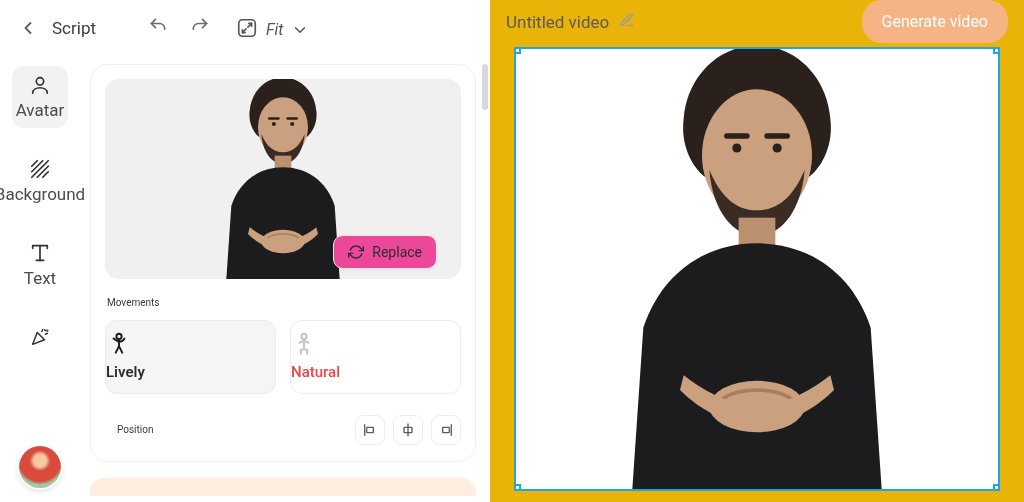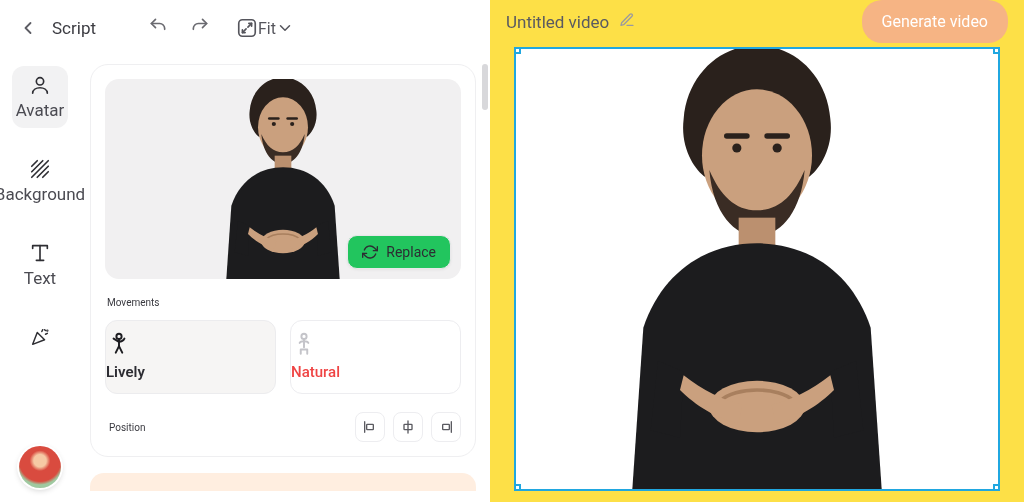--- a/index.html
+++ b/index.html
@@ -9,61 +9,61 @@
 
   
   .left-col { width: 490px; height: 100%; display: flex; flex-direction: column; background: #fff; }
 
   
   .topbar { height: 56px; display: flex; align-items: center; gap: 14px; padding: 0 18px; }
   .topbar .back { color: #5d5d64; display: flex; align-items: center; cursor: pointer; }
   .topbar .videos-label { font-size: 17px; color: #3c3c42; }
   .topbar .gap { width: 20px; }
   .topbar .undo, .topbar .redo { color: #6a6a70; cursor: pointer; padding: 4px; }
-  .topbar .fit-group { display: flex; align-items: center; color: #55555c; cursor: pointer; margin-left: 8px; }
+  .topbar .fit-group { display: flex; align-items: flex-end; gap: 8px; color: #55555c; cursor: pointer; margin-left: 8px; font-style: italic; }
   .topbar .fit-label { font-size: 16px; color: #55555c; }
 
   
   .left-body { flex: 1; display: flex; min-height: 0; }
 
   .rail { width: 80px; padding-top: 10px; display: flex; flex-direction: column; align-items: center; gap: 22px; }
   .rail-item { width: 56px; display: flex; flex-direction: column; align-items: center; gap: 4px; padding: 8px 0; border-radius: 12px; cursor: pointer; }
   .rail-item.active { background: #f2f2f3; }
   .rail-item .lbl { font-size: 17px; color: #4b4b52; }
   .rail-item svg, .rail-item .ico { color: #2e2e33; }
   .rail-spacer { flex: 1; }
   .rail-avatar-user { width: 42px; height: 42px; border-radius: 50%; background: radial-gradient(circle at 50% 35%, #f6c9a4 0 18%, #d94b3f 30% 60%, #9fc9a0 70%); box-shadow: 0 0 0 2px #fff, 0 2px 6px rgba(0,0,0,.2); margin-bottom: 14px; cursor: pointer; }
 
   .panel { flex: 1; padding: 8px 14px 0 10px; overflow: hidden; position: relative; }
   .card { background: #fff; border: 1px solid #efeff1; border-radius: 18px; padding: 14px; }
 
   
   .avatar-preview { position: relative; background: #f1f0f1; border-radius: 14px; height: 200px; overflow: hidden; display: flex; align-items: flex-end; justify-content: center; }
-  .replace-btn { position: absolute; right: 10px; bottom: 10px; background: #22c55e; border: 1px solid #e8e8ea; border-radius: 10px; padding: 8px 14px; display: flex; align-items: center; gap: 8px; font-size: 14px; color: #2d2d33; cursor: pointer; box-shadow: 0 1px 3px rgba(0,0,0,.06); }
+  .replace-btn { position: absolute; right: 24px; bottom: 10px; background: #ec4899; border: 1px solid #e8e8ea; border-radius: 10px; padding: 8px 14px; display: flex; align-items: center; gap: 8px; font-size: 14px; color: #2d2d33; cursor: pointer; box-shadow: 0 1px 3px rgba(0,0,0,.06); }
 
   .section-label { font-size: 10px; color: #3a3a40; margin: 18px 2px 12px; }
 
   .movements { display: flex; gap: 14px; }
   .move-opt { flex: 1; border: 1px solid #ededf0; border-radius: 12px; padding: 10px 0 12px; display: flex; flex-direction: column; align-items: flex-start; gap: 6px; cursor: pointer; }
   .move-opt.active { background: #f6f5f4; border-color: #ececee; }
   .move-opt .t { font-size: 15px; font-weight: 600; color: #2c2c32; }
   .move-opt.inactive .t { color: #ef4444; font-weight: 500; }
   .move-opt.inactive svg { color: #c4c4c9; }
 
   .position-row { display: flex; align-items: center; justify-content: space-between; margin-top: 18px; }
   .pos-btns { display: flex; gap: 8px; }
   .pos-btn { width: 30px; height: 30px; border: 1px solid #ededf0; border-radius: 8px; display: flex; align-items: center; justify-content: center; cursor: pointer; color: #5a5a60; background:#fff; }
 
   .next-card-peek { margin-top: 16px; height: 18px; border-radius: 14px 14px 0 0; background: #ffeee0; }
 
   
   .panel-scroll { position: absolute; right: 2px; top: 8px; width: 6px; height: 46px; background: #d8d8db; border-radius: 3px; }
 
   
-  .right { flex: 1; background: #fde047; display: flex; flex-direction: column; }
+  .right { flex: 1; background: #eab308; display: flex; flex-direction: column; }
   .rtop { height: 56px; display: flex; align-items: center; padding: 0 16px; gap: 10px; }
   .title { font-size: 17px; color: #5a5a61; }
   .edit-ic { color: #9a9aa0; cursor: pointer; }
   .rtop-spacer { flex: 1; }
   .gen-btn { background: #f6b484; color: #fff; font-size: 16px; border: none; border-radius: 20px; padding: 12px 20px; cursor: pointer; }
 
   .canvas-wrap { flex: 1; padding: 4px 24px 20px; display: flex; }
   .canvas { position: relative; flex: 1; background: #fff; border: 2px solid #20a7e0; display:flex; align-items:flex-end; justify-content:center; overflow:hidden; }
   .handle { position: absolute; width: 11px; height: 11px; background: #fff; border: 2px solid #20a7e0; }
   .h-tl { top: -6px; left: -6px; } .h-tr { top: -6px; right: -6px; }
@@ -225,21 +225,21 @@
                   <circle cx="12" cy="5" r="2.4"></circle>
                   <path d="M12 8v7"></path>
                   <path d="M8 11c1-2 7-2 8 0"></path>
                   <path d="M9 21v-4h6v4"></path>
                 </svg>
               <span class="t">Natural</span>
             </div>
           </div>
 
           <div class="position-row">
-            <span class="section-label" style="margin:4px">Position</span>
+            <span class="section-label" style="margin:12px">Position</span>
             <div class="pos-btns">
               <div class="pos-btn">
                 <svg width="16" height="16" viewBox="0 0 24 24" fill="none" stroke="currentColor" stroke-width="2" stroke-linecap="round">
                     <line x1="4" y1="4" x2="4" y2="20"></line>
                     <rect x="7" y="8" width="10" height="8" rx="1"></rect>
                   </svg>
               </div>
               <div class="pos-btn">
                 <svg width="16" height="16" viewBox="0 0 24 24" fill="none" stroke="currentColor" stroke-width="2" stroke-linecap="round">
                     <line x1="12" y1="3" x2="12" y2="21"></line>

